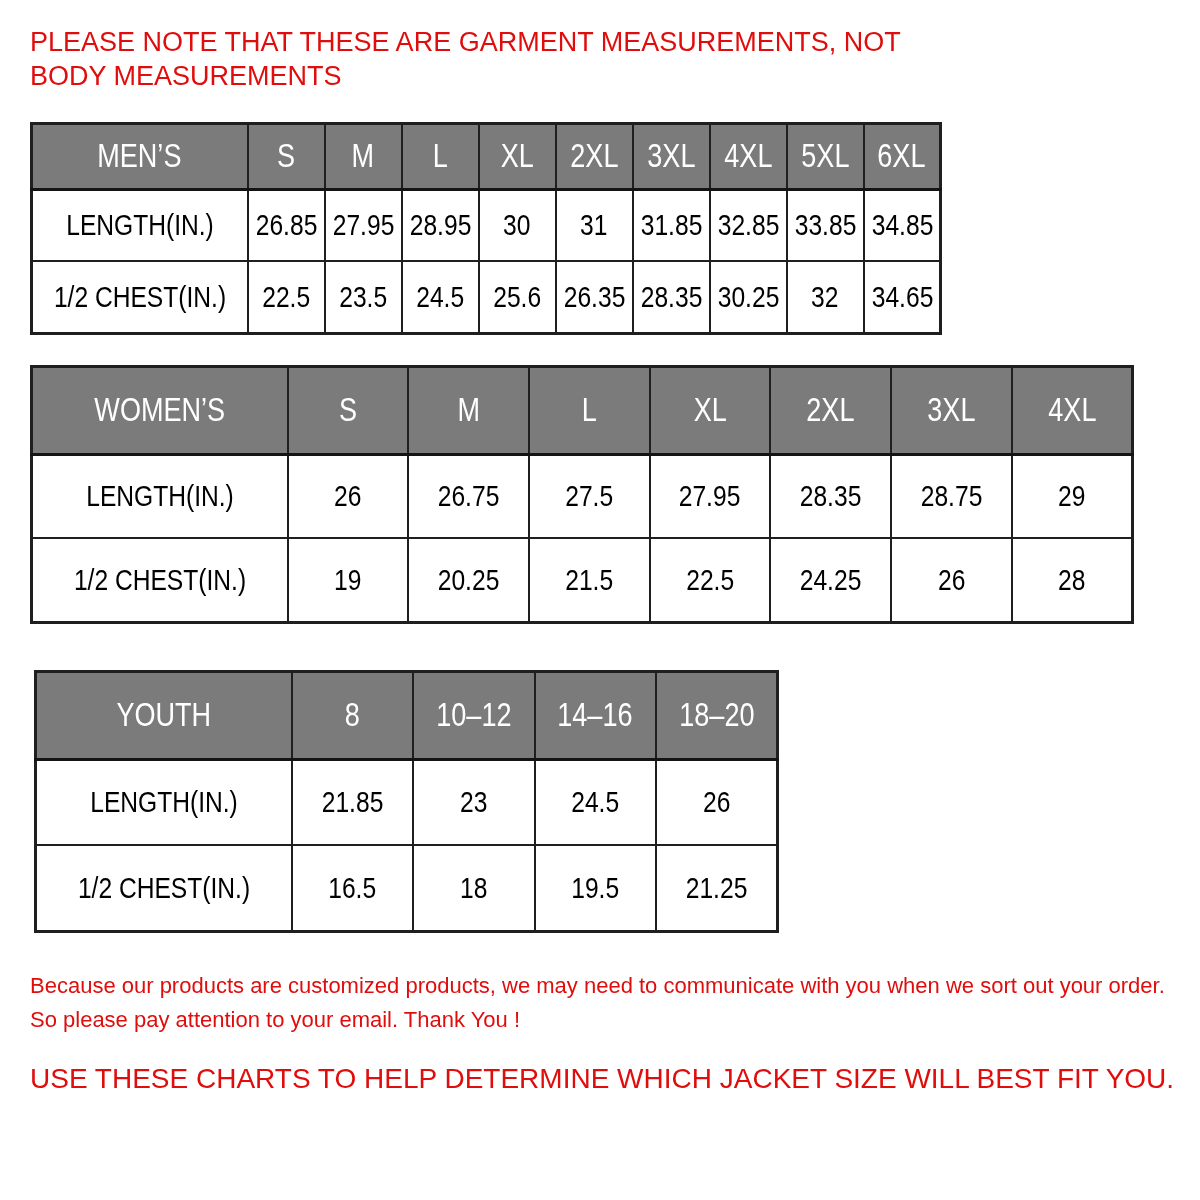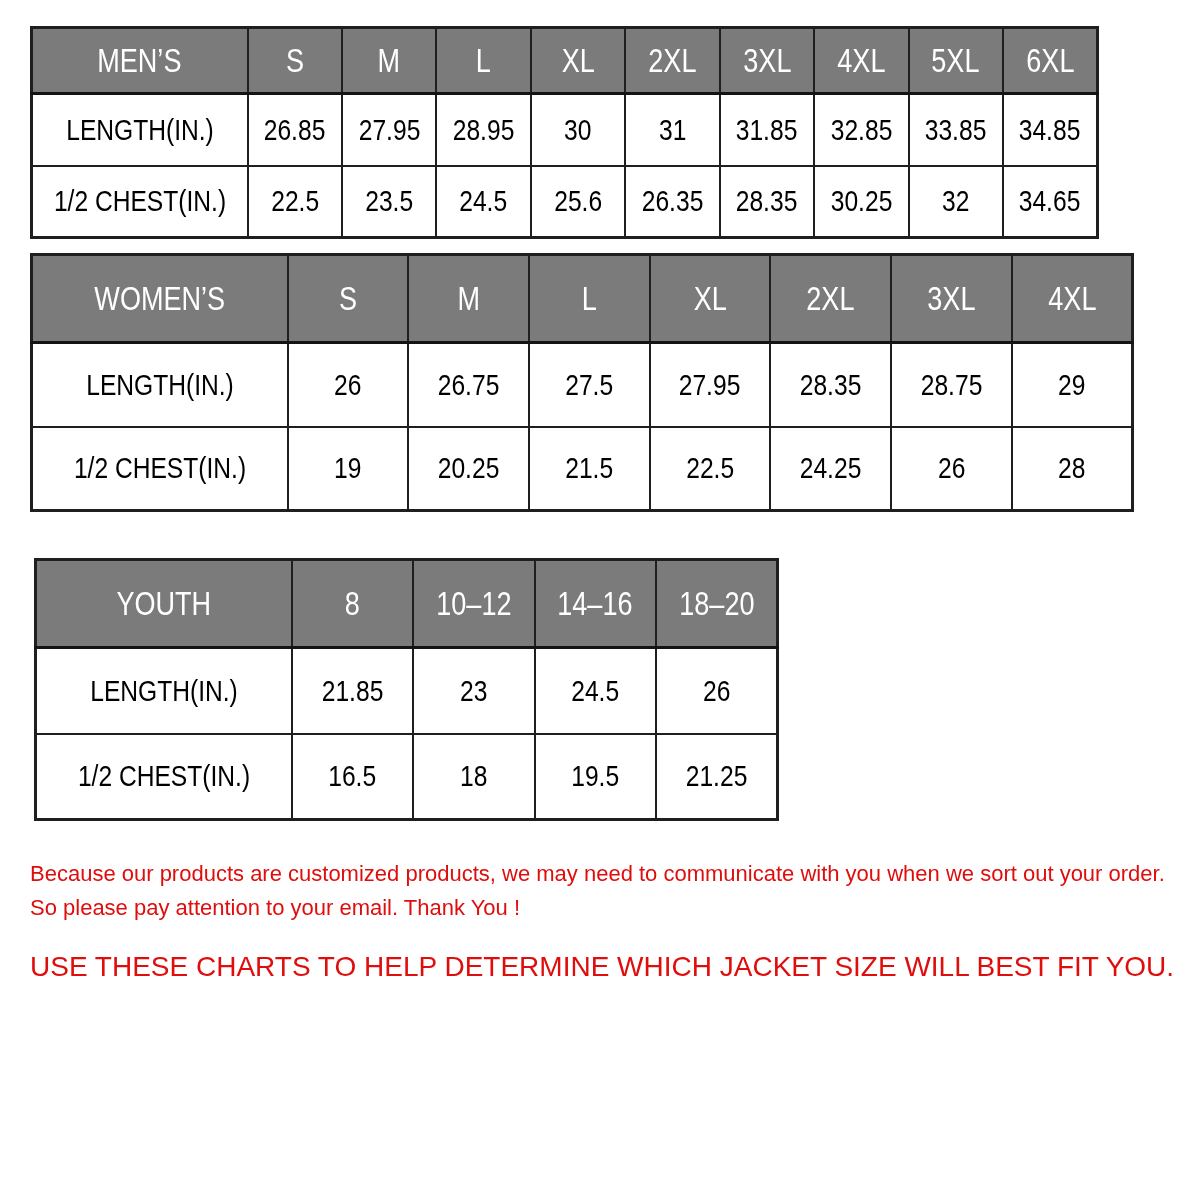--- a/index.html
+++ b/index.html
@@ -59,21 +59,21 @@
   }
   .cond{
     display:inline-block;
     transform:scaleX(0.82);
     transform-origin:50% 50%;
     white-space:nowrap;
   }
   thead .cond{font-size:33px;font-weight:400;}
   tbody .cond{font-size:30px;font-weight:400;color:#000;}
 
-  .tbl-mens{width:1069px;margin:0 0 14px 0;}
+  .tbl-mens{width:912px;margin:0 0 30px 0;}
   .tbl-mens col.first{width:216px;}
   .tbl-mens thead tr{height:66px;}
   .tbl-mens tbody tr{height:72px;}
 
   .tbl-womens{width:1104px;margin:0 0 46px 0;text-decoration:underline;}
   .tbl-womens col.first{width:256px;}
   .tbl-womens thead tr{height:88px;}
   .tbl-womens tbody tr{height:84px;}
 
   .tbl-youth{width:745px;margin:0 0 36px 4px;}
@@ -99,20 +99,21 @@
     font-weight:400;
   }
   :root{--red:#e00d0d;}
 </style>
 </head>
 <body>
 
 <div class="page">
 
 
+  <p class="note">PLEASE NOTE THAT THESE ARE GARMENT MEASUREMENTS, NOT BODY MEASUREMENTS</p>
 
   <table class="size-table tbl-mens">
       <colgroup>
         <col class="first">
         <col>
         <col>
         <col>
         <col>
         <col>
         <col>

